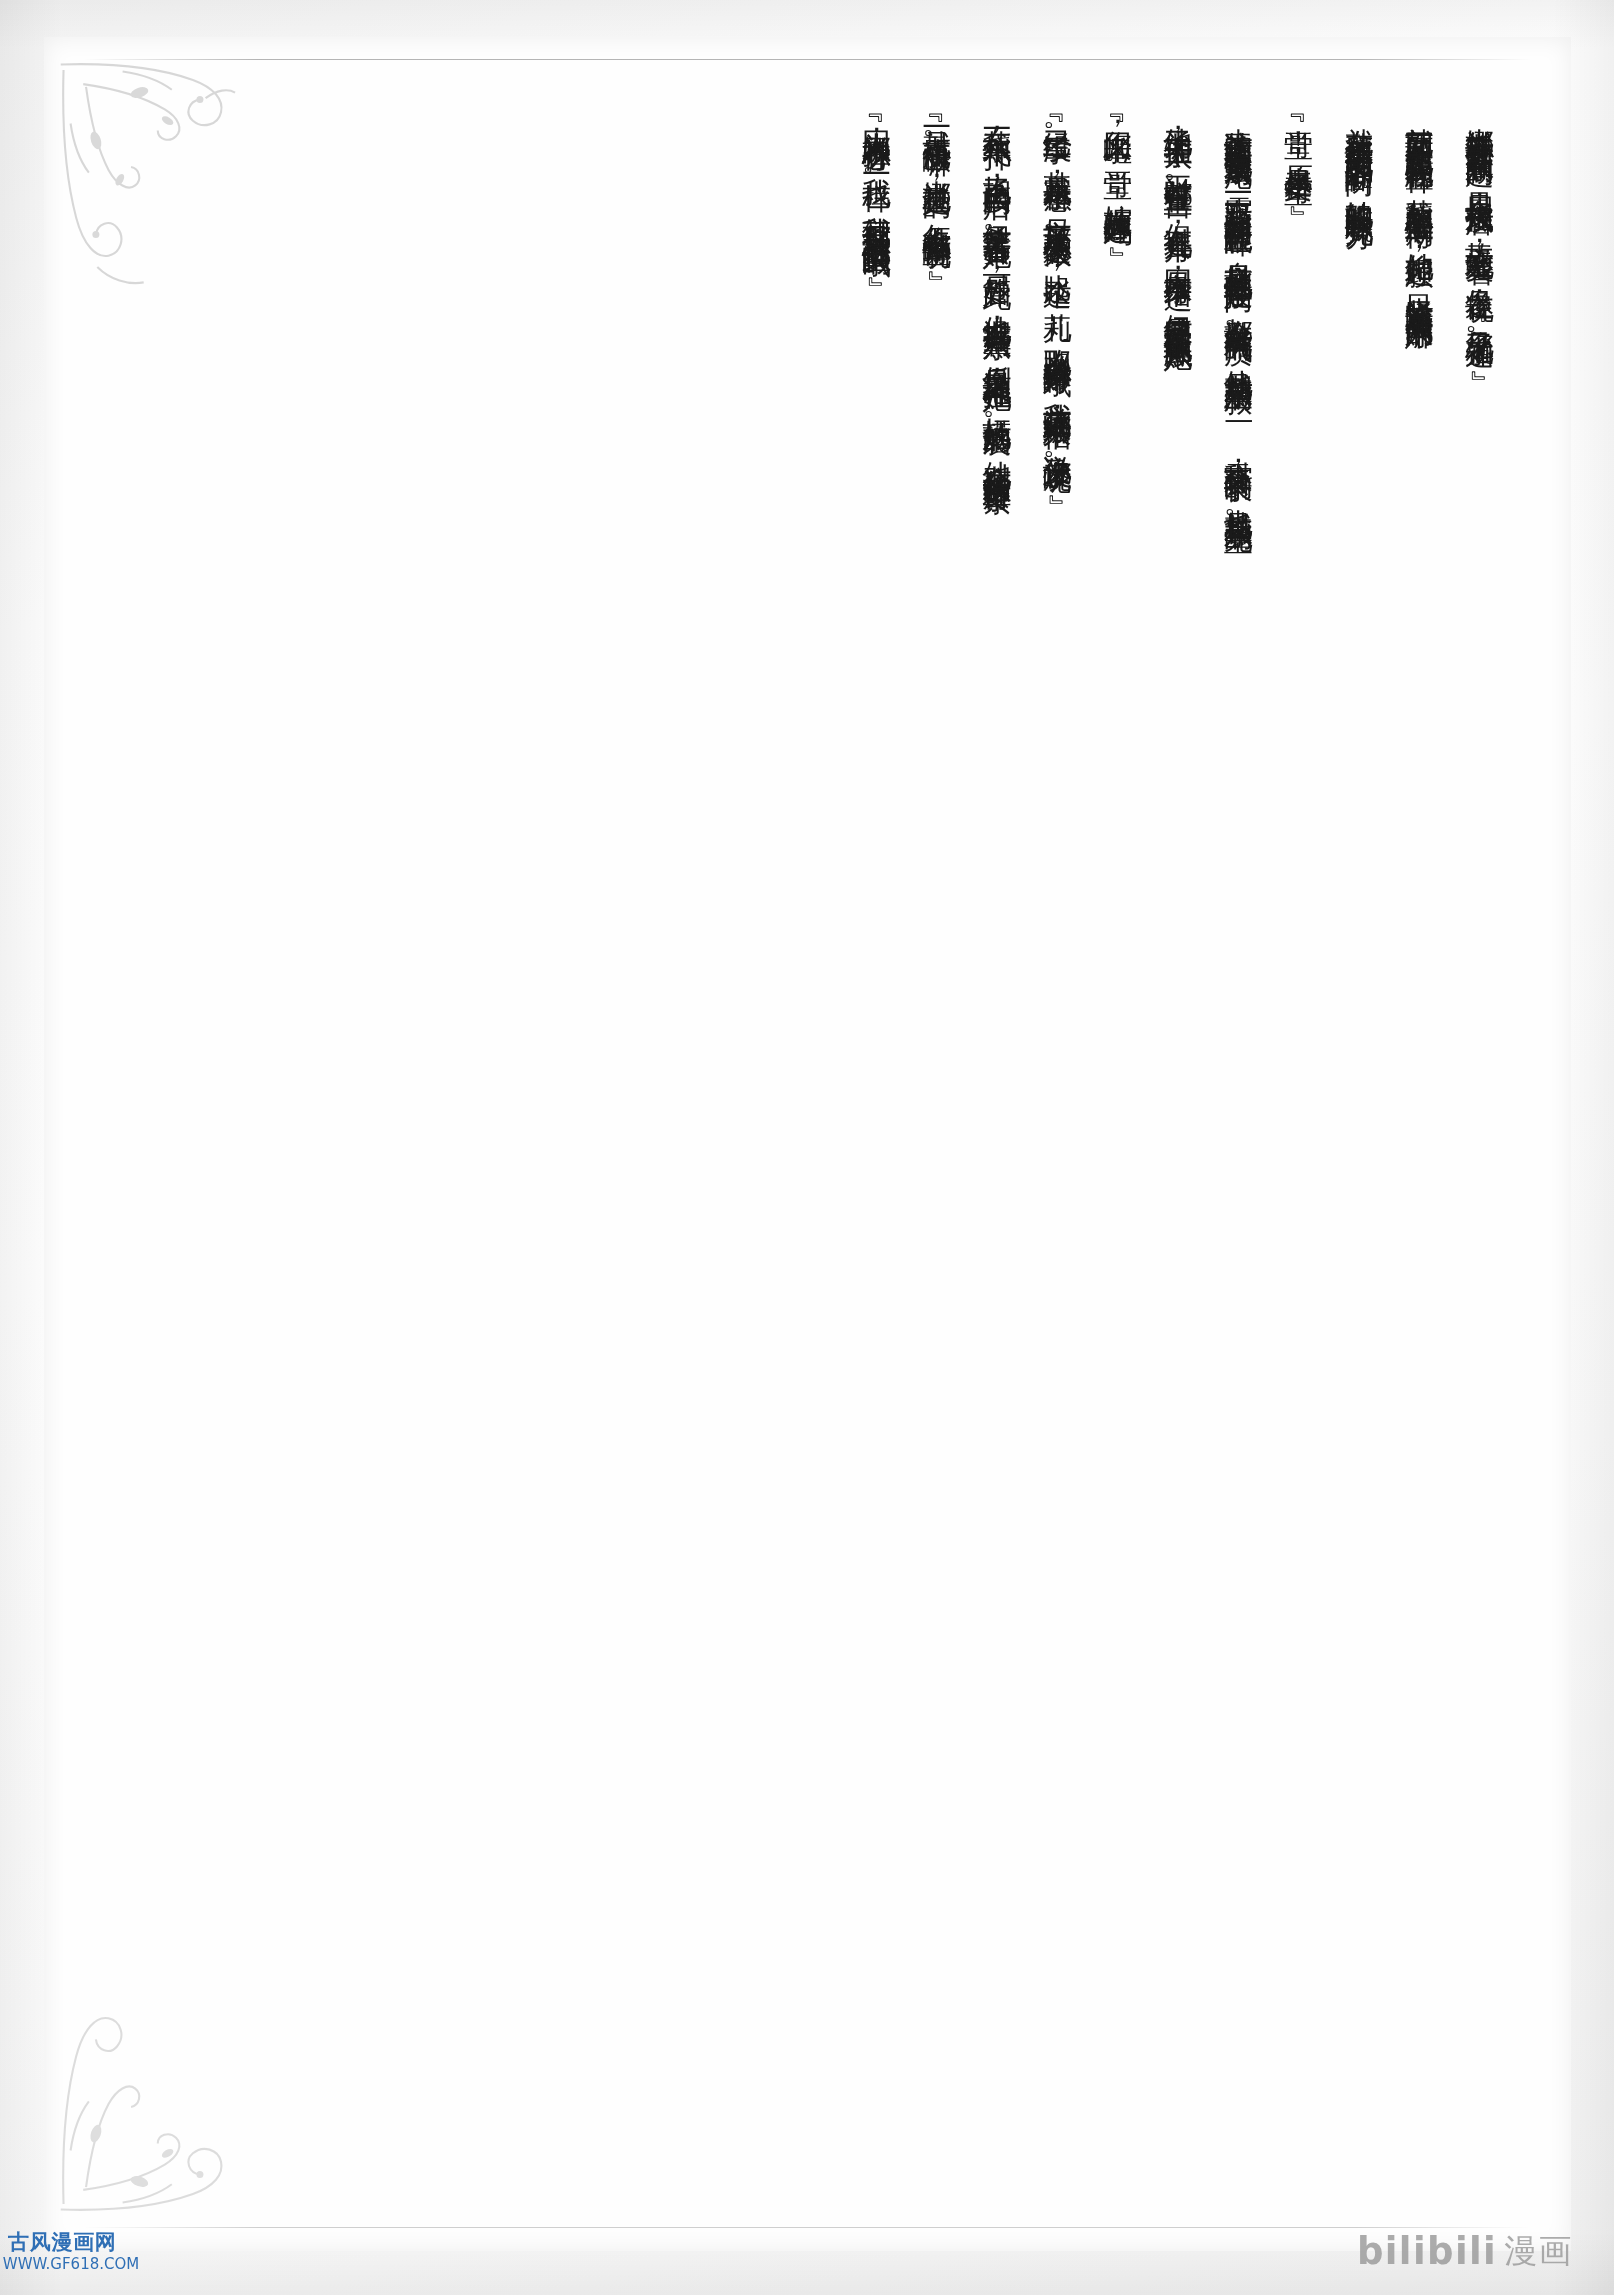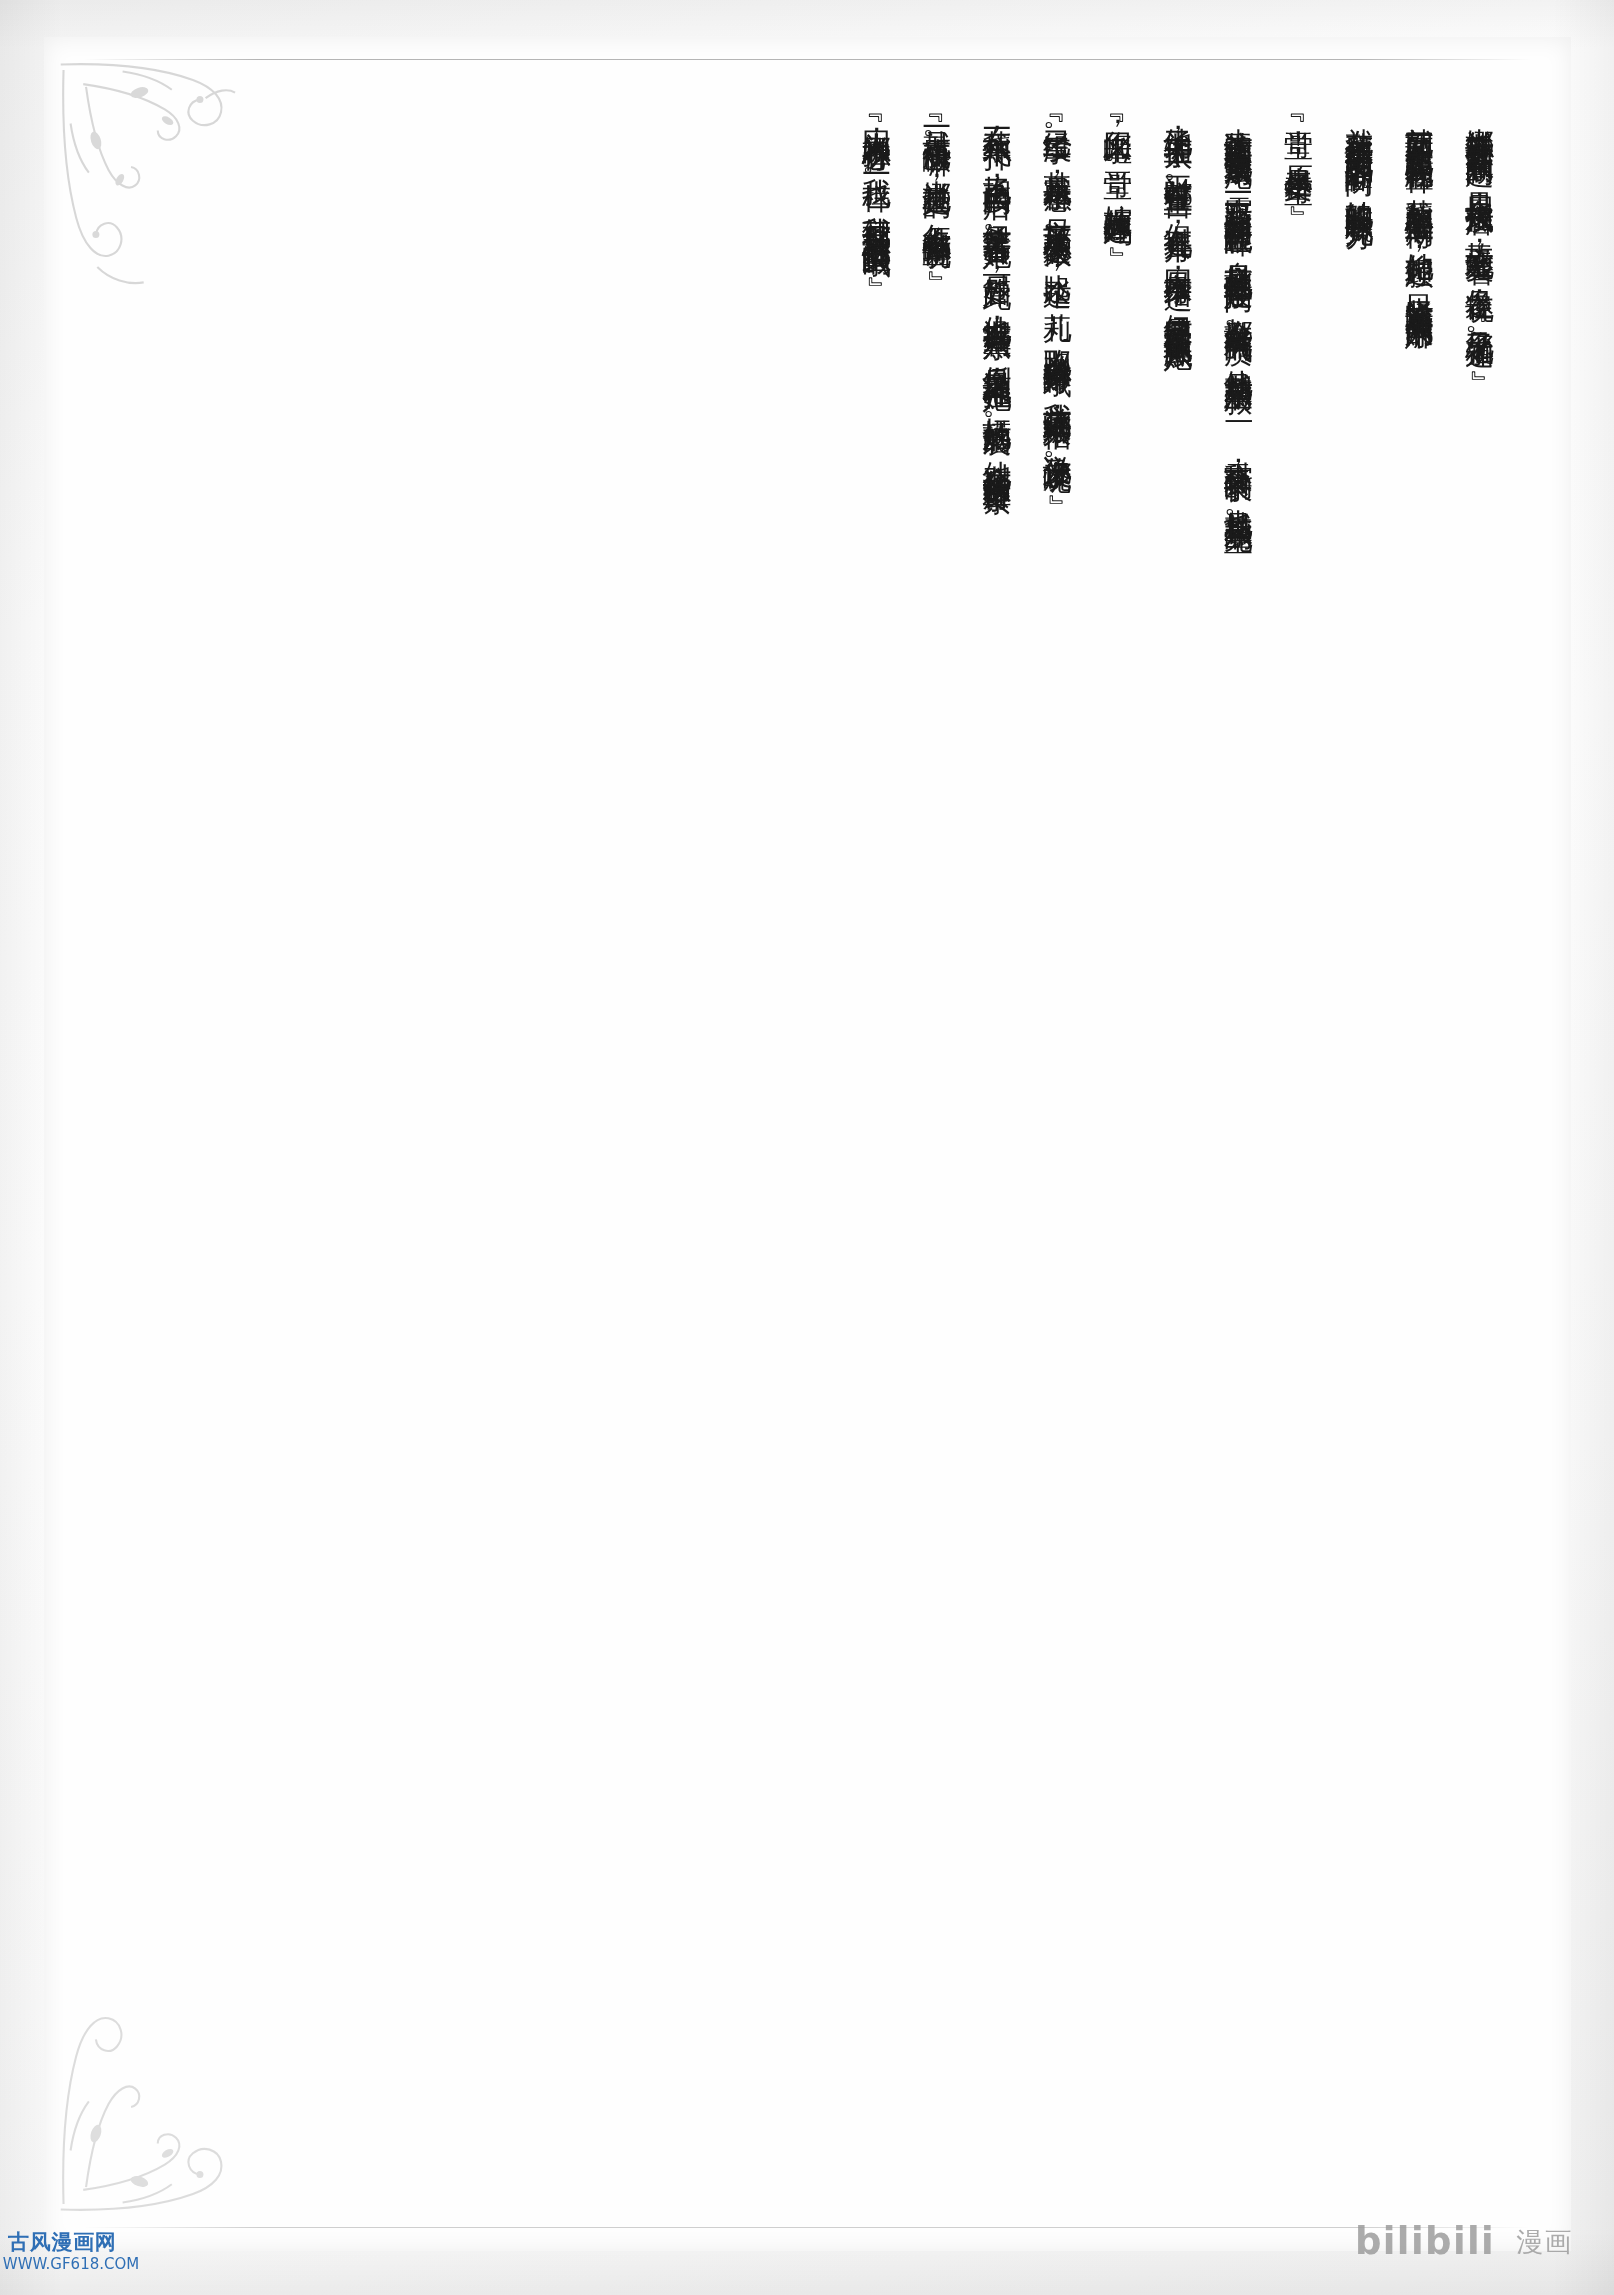--- a/index.html
+++ b/index.html
@@ -109,36 +109,36 @@
   }
   .wm-left .wm-url {
     display: block;
     font-size: 15px;
     color: #2f6fb5;
     letter-spacing: 0px;
   }
   .wm-bili {
     position: absolute;
     right: 42px;
-    bottom: 32px;
+    bottom: 21px;
     display: flex;
     align-items: center;
-    gap: 21px;
+    gap: 7px;
     opacity: 0.82;
   }
   .wm-bili .bili-logo {
     font-family: "DejaVu Sans", "Liberation Sans", sans-serif;
     font-size: 37px;
     font-weight: bold;
     color: #9a9a9a;
     letter-spacing: 1.4px;
   }
   .wm-bili .bili-sub {
     font-family: "DejaVu Sans", "Liberation Sans", sans-serif;
-    font-size: 27px;
+    font-size: 33px;
     color: #9a9a9a;
     letter-spacing: 1.4px;
   }
 </style>
 </head>
 <body>
 
 <div class="page">
 
   <div class="paper"></div>

